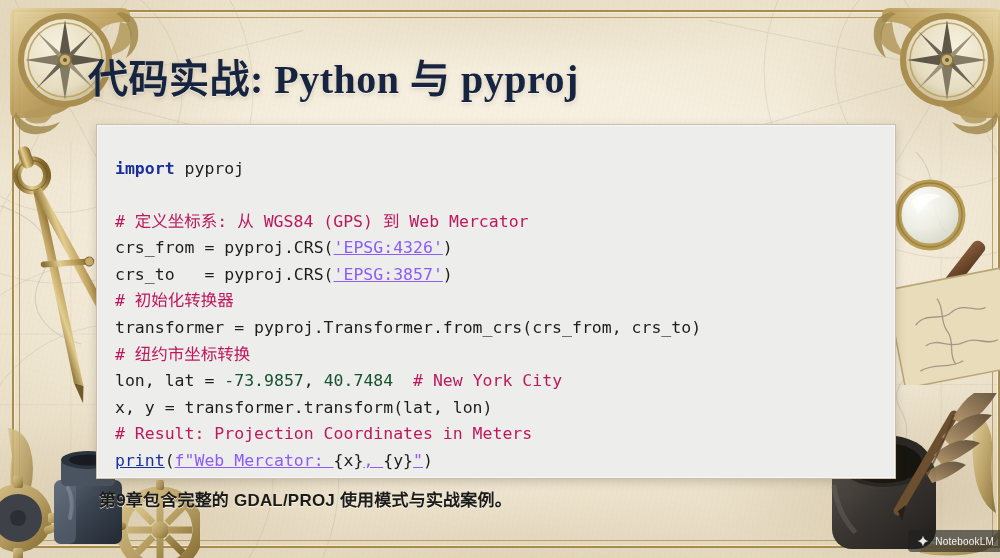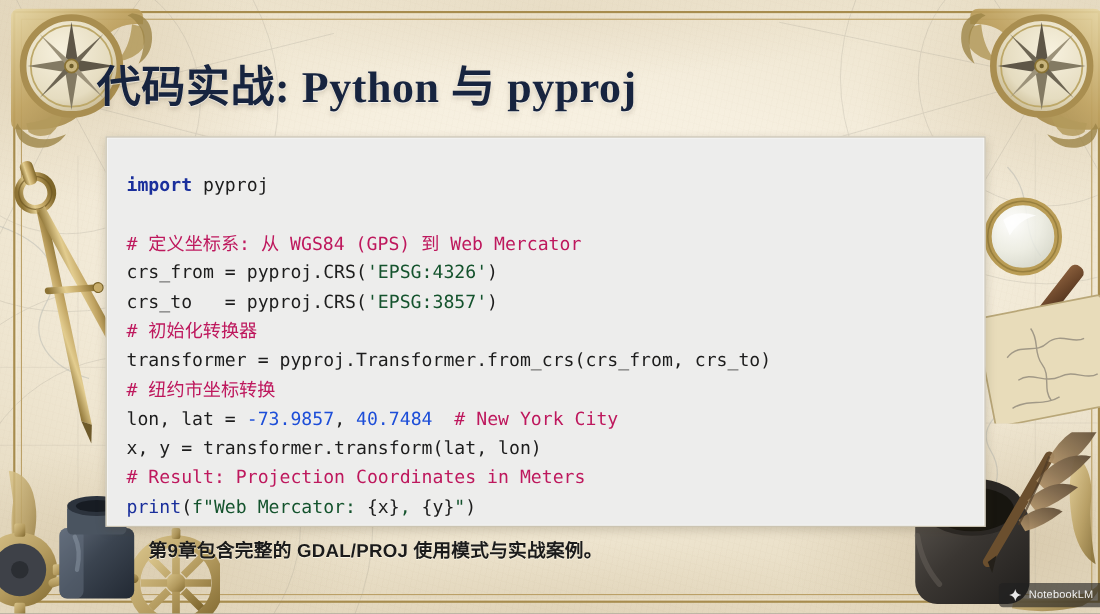--- a/index.html
+++ b/index.html
@@ -108,38 +108,37 @@
   #code-body {
     font-family: "DejaVu Sans Mono", "Liberation Mono", monospace;
     font-size: 16.5px;
     line-height: 26.6px;
     white-space: pre;
     color: #1d1d1d;
   }
   .ln { display: block; min-height: 26.6px; }
   .ln.blank { }
   .kw  { color: #1a2f9c; font-weight: bold; }
-  .fn  { color: #1a2f9c; }
-  .str { color: #14532d; }
-  .num { color: #1d4ed8; }
+  .fn  { color: #1a2f9c; text-decoration: underline; }
+  .str { color: #8b5cf6; text-decoration: underline; }
+  .num { color: #14532d; }
   .cmt { color: #be185d; }
   .pln { color: #1d1d1d; }
 
   
   #caption {
     position: absolute;
     left: 99px;
     top: 486px;
     font-size: 17px;
     font-weight: bold;
     color: #1b1b1b;
     letter-spacing: .2px;
     text-shadow: 0 1px 0 rgba(255,252,240,.7);
     white-space: nowrap;
-    margin-left: 36px;
   }
 
   
   #watermark {
     position: absolute;
     right: 8px;
     bottom: 6px;
     display: flex;
     align-items: center;
     gap: 5px;

